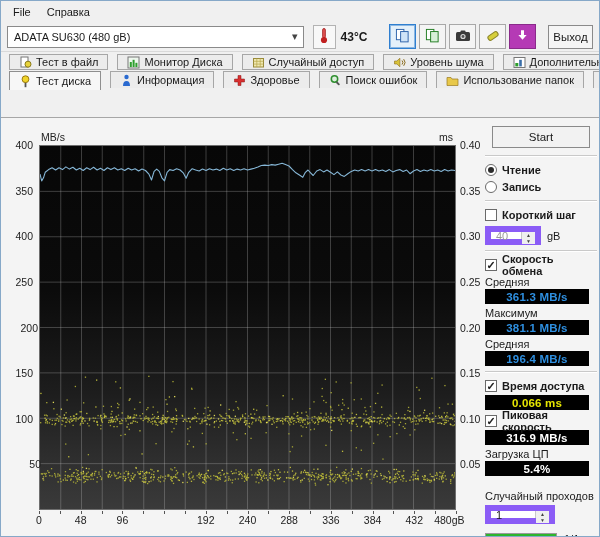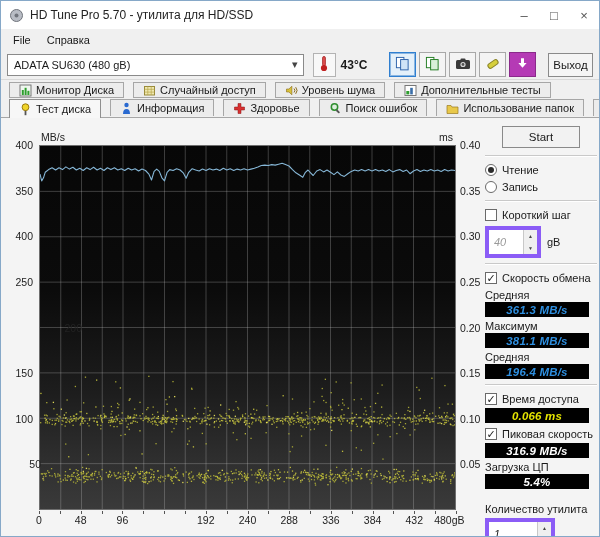--- a/index.html
+++ b/index.html
@@ -53,64 +53,52 @@
   .plot svg{display:block;}
   .axis-unit{position:absolute;font-size:10.5px;color:#222;}
   .unit-left{left:40px;top:13px;}
   .unit-right{left:438px;top:13px;}
   .ylab{position:absolute;width:32px;text-align:right;font-size:10.5px;color:#222;}
   .yrlab{position:absolute;left:459px;font-size:10.5px;color:#222;}
   .xlab{position:absolute;font-size:10.5px;color:#222;transform:translateX(-50%);}
   .tickv{position:absolute;width:1px;height:3px;background:#555;}
   
   .panel{position:absolute;left:484px;top:5px;width:112px;}
-  .btn-start{width:78px;height:22px;margin:3px auto 7px auto;border:1px solid #8a8a8a;
+  .btn-start{width:98px;height:22px;margin:3px auto 7px auto;border:1px solid #8a8a8a;
     background:#f2f2f2;display:flex;align-items:center;justify-content:center;font-size:11.5px;}
   .psep{border-top:1px solid #c9c9c9;border-bottom:1px solid #ffffff;margin:5px 0 5px 0;}
-  .ctl-row{display:flex;align-items:center;gap:5px;height:16px;margin:1px 0;}
+  .ctl-row{display:flex;align-items:center;gap:5px;height:16px;margin:1px 0;font-weight:bold;}
   .radio{width:12px;height:12px;border-radius:50%;border:1px solid #6a6a6a;background:#fff;
     display:flex;align-items:center;justify-content:center;flex:none;}
   .radio .dot{width:6px;height:6px;border-radius:50%;background:#2b2b2b;}
   .checkbox{width:12px;height:12px;border:1px solid #6a6a6a;background:#fff;flex:none;
     display:flex;align-items:center;justify-content:center;font-size:11px;line-height:10px;color:#222;}
   .spin-row{display:flex;align-items:center;gap:6px;margin:3px 0 2px 0;}
-  .spinner{width:56px;height:32px;border:4px solid #8b5cf6;background:#fff;display:flex;font-style:italic;}
+  .spinner{width:56px;height:19px;border:6px solid #8b5cf6;background:#fff;display:flex;}
   .spinner .val{flex:1;display:flex;align-items:center;padding-left:5px;}
   .spinner .val.dis{color:#9a9a9a;}
   .spin-btns{width:14px;display:flex;flex-direction:column;border-left:1px solid #c8c8c8;}
   .spin-btns span{flex:1;display:flex;align-items:center;justify-content:center;
     font-size:5px;color:#444;background:#efefef;}
   .meas-label{margin:3px 0 1px 0;}
   .meas-box{width:104px;height:15px;background:#000;display:flex;align-items:center;
-    justify-content:center;font-weight:bold;font-size:11.5px;letter-spacing:.2px;font-style:italic;}
+    justify-content:center;font-weight:bold;font-size:11.5px;letter-spacing:.2px;}
   .meas-box.speed{color:var(--speed-col);}
   .meas-box.access{color:var(--access-col);}
   .meas-box.plain{color:#ffffff;}
   .passes-label{margin:14px 0 3px 0;}
   .progress-row{display:flex;align-items:center;gap:7px;margin-top:9px;}
   .progress{width:72px;height:12px;border:1px solid #999;background:#e8e8e8;}
   .progress .fill{height:100%;width:100%;background:var(--progress-col);}
 </style>
 </head>
 <body>
 
 <div class="window">
 
-  <div class="titlebar">
-    <span class="app-icon">
-      <svg width="15" height="15" viewBox="0 0 15 15">
-          <circle cx="7.5" cy="7.5" r="6" fill="#b8bcc4" stroke="#70747c"></circle>
-          <circle cx="7.5" cy="7.5" r="2" fill="#70747c"></circle>
-        </svg>
-    </span>
-    <span class="title">HD Tune Pro 5.70 - утилита для HD/SSD</span>
-    <span class="winbtn">–</span>
-    <span class="winbtn">□</span>
-    <span class="winbtn">×</span>
-  </div>
 
   <div class="menubar" id="menubar">
       <span class="menu-item">File</span>
       <span class="menu-item">Справка</span>
     </div>
 
   <div class="toolbar">
     <div class="combobox">
       <span>ADATA SU630 (480 gB)</span>
       <span class="arrow">▾</span>
@@ -158,20 +146,29 @@
             </svg></span>
         </div>
       </div>
     <div class="exit-btn">
       <span>Выход</span>
     </div>
   </div>
 
   <div class="tabstrip">
     <div class="tabrow r1" id="tabrow1">
+        <div class="tab">
+          <span class="ticn">
+            <svg width="13" height="13" viewBox="0 0 13 13">
+              <rect x="2" y="1" width="7" height="10" fill="#fff" stroke="#777"></rect>
+              <circle cx="9" cy="8.2" r="3" fill="#e8d33c" stroke="#8a7a1a"></circle>
+            </svg>
+          </span>
+          <span>Тест в файл</span>
+        </div>
         <div class="tab">
           <span class="ticn">
             <svg width="13" height="13" viewBox="0 0 13 13">
               <rect x="1" y="1" width="11" height="11" fill="#eef7ee" stroke="#777"></rect>
               <rect x="2.8" y="6" width="2" height="5" fill="#2e9e2e"></rect>
               <rect x="5.6" y="3.8" width="2" height="7.2" fill="#2e9e2e"></rect>
               <rect x="8.4" y="6.8" width="2" height="4.2" fill="#2e9e2e"></rect>
             </svg>
           </span>
           <span>Монитор Диска</span>
@@ -1725,21 +1722,21 @@
           <rect x="43.023609111551195" y="256.1836133643991" width="1.3" height="1.3" fill="#b3b136" opacity="0.9"></rect>
           <rect x="150.982641793089" y="241.6597832459584" width="1.3" height="1.3" fill="#b3b136" opacity="0.9"></rect>
           <polyline points="0.0,28.1 1.7,34.9 3.5,31.8 5.2,26.3 8.6,23.6 12.1,21.8 15.6,24.0 19.0,21.8 22.5,23.6 25.9,20.9 29.4,23.1 32.9,21.3 36.3,24.0 39.8,22.2 43.2,24.5 46.7,21.8 50.1,23.6 53.6,21.3 57.1,24.0 60.5,22.2 64.0,24.5 67.4,21.8 70.9,23.6 74.4,21.8 77.8,24.0 81.3,22.7 84.7,24.5 88.2,22.2 91.6,24.0 95.1,22.7 98.6,25.0 102.0,23.1 105.5,24.5 108.9,28.1 111.5,34.0 114.1,25.4 116.7,23.1 119.3,25.4 121.9,31.8 124.5,34.9 127.1,26.3 129.7,23.6 133.1,24.5 136.6,22.7 140.1,24.0 143.5,27.2 146.1,32.2 148.7,26.3 152.2,22.7 155.6,24.0 159.1,25.0 162.5,23.1 166.0,24.5 169.5,22.7 172.9,24.0 176.4,23.1 179.8,24.5 183.3,22.2 186.8,24.0 190.2,22.7 193.7,24.5 197.1,23.1 200.6,24.0 204.0,22.7 207.5,24.0 211.0,23.1 214.4,22.2 217.9,20.9 221.3,19.5 224.8,19.1 228.3,19.5 231.7,18.6 235.2,19.1 238.6,18.2 242.1,17.2 245.5,18.6 249.0,20.0 252.5,23.6 255.9,26.8 259.4,29.0 262.8,31.3 265.4,26.3 268.0,24.0 270.6,26.8 273.2,29.5 276.7,25.0 280.1,23.6 283.6,25.9 287.0,24.0 290.5,26.3 294.0,28.6 297.4,25.9 300.9,29.0 304.3,30.4 307.8,27.7 311.3,25.4 314.7,24.0 318.2,25.0 321.6,23.6 325.1,25.0 328.5,23.6 332.0,25.0 335.5,23.6 338.9,25.0 342.4,24.0 345.8,25.4 349.3,23.6 352.8,25.9 356.2,24.5 359.7,23.6 363.1,25.4 366.6,24.0 370.0,27.7 373.5,25.0 377.0,23.6 380.4,25.4 383.9,24.0 387.3,25.0 390.8,23.6 394.3,25.0 397.7,24.0 401.2,25.4 404.6,23.6 408.1,25.0 411.5,24.0 415.0,24.5" fill="none" stroke="#86b7d7" stroke-width="1.1" stroke-linejoin="round"></polyline>
         </svg>
     </div>
     <div id="axislabels">
         <span class="ylab" style="top:21px;left:0px;">400</span>
         <span class="ylab" style="top:66.625px;left:0px;">350</span>
         <span class="ylab" style="top:112.25px;left:0px;">400</span>
         <span class="ylab" style="top:157.875px;left:0px;">250</span>
-        <span class="ylab" style="top:203.5px;left:5px;margin-left:44px;">200</span>
+        <span class="ylab" style="top:203.5px;left:5px;">200</span>
         <span class="ylab" style="top:249.125px;left:0px;">150</span>
         <span class="ylab" style="top:294.75px;left:0px;">100</span>
         <span class="ylab" style="top:340.375px;left:8px;">50</span>
         <span class="yrlab" style="top:21px;">0.40</span>
         <span class="yrlab" style="top:66.62500000000004px;">0.35</span>
         <span class="yrlab" style="top:112.25000000000001px;">0.30</span>
         <span class="yrlab" style="top:157.87500000000003px;">0.25</span>
         <span class="yrlab" style="top:203.5px;">0.20</span>
         <span class="yrlab" style="top:249.125px;">0.15</span>
         <span class="yrlab" style="top:294.75000000000006px;">0.10</span>
@@ -1830,21 +1827,21 @@
       </div>
       <div class="meas-box access">0.066 ms</div>
       <div class="ctl-row" style="margin-top:3px">
         <span class="checkbox">✓</span>
         <span>Пиковая скорость</span>
       </div>
       <div class="meas-box plain">316.9 MB/s</div>
       <div class="meas-label">Загрузка ЦП</div>
       <div class="meas-box plain">5.4%</div>
 
-      <div class="passes-label">Количество утилита</div>
+      <div class="passes-label">Случайный проходов</div>
       <div class="spinner" style="width:70px">
         <span class="val">1</span>
         <span class="spin-btns">
             <span>▲</span>
             <span>▼</span>
           </span>
       </div>
       <div class="progress-row">
         <div class="progress">
             <div class="fill"></div>

